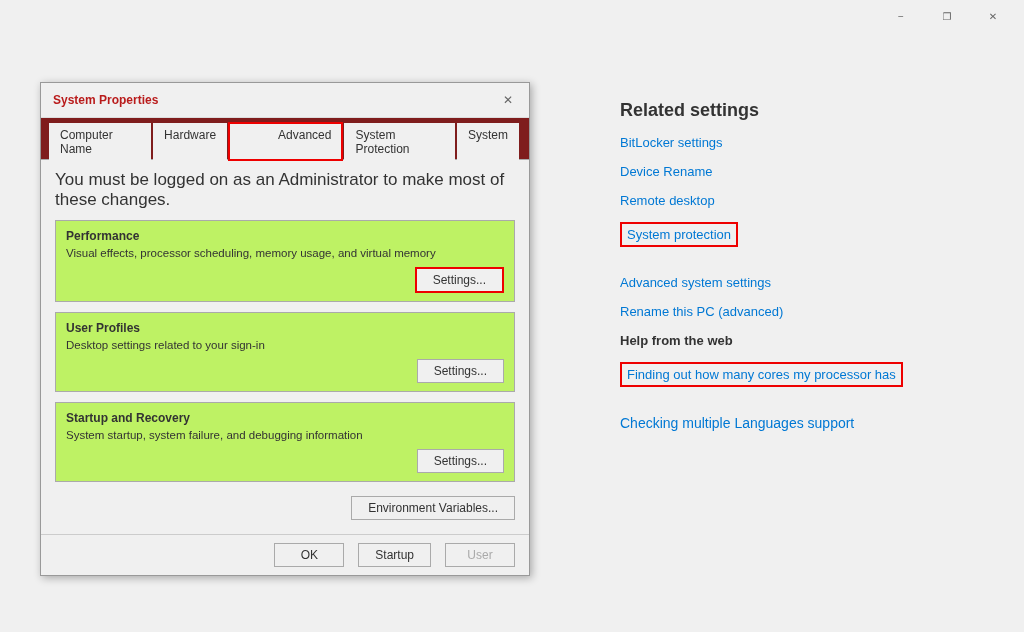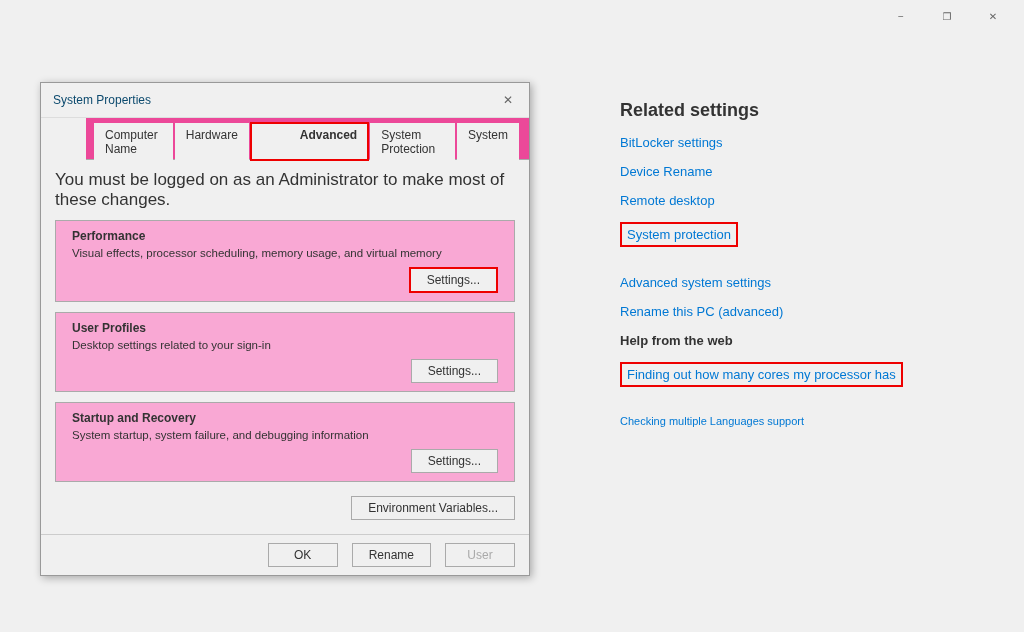--- a/index.html
+++ b/index.html
@@ -63,59 +63,58 @@
     .dialog-titlebar {
       background: #f0f0f0;
       padding: 8px 12px;
       display: flex;
       align-items: center;
       justify-content: space-between;
       border-bottom: 1px solid #ddd;
     }
     .dialog-title {
       font-size: 12px;
-      font-weight: 400;
-      color: #0c4a6e;
+      font-weight: 700;
+      color: #b91c1c;
     }
     .dialog-close {
       width: 18px;
       height: 18px;
       display: flex;
       align-items: center;
       justify-content: center;
       cursor: pointer;
       font-size: 12px;
       color: #666;
     }
 
     
     .tabs {
       display: flex;
-      background: #ec4899;
+      background: #7f1d1d;
       padding: 4px 8px 0;
       border-bottom: 1px solid #aaa;
-      margin-left: 45px;
     }
     .tab {
       padding: 4px 10px;
       font-size: 12px;
       cursor: pointer;
       border: 1px solid transparent;
       border-bottom: none;
       margin-right: 2px;
       color: #333;
       background: #f0f0f0;
       position: relative;
       bottom: -1px;
     }
     .tab.active {
       background: #f0f0f0;
       border-color: #aaa;
       border-bottom-color: #f0f0f0;
-      font-weight: 700;
+      font-weight: 400;
       outline: 2px solid #e00;
       outline-offset: -1px;
       z-index: 1;
       padding-left: 48px;
     }
 
     
     .dialog-content {
       padding: 10px 14px;
       background: #f0f0f0;
@@ -123,22 +122,22 @@
     .admin-notice {
       font-size: 17px;
       margin-bottom: 10px;
       color: #333;
     }
 
     
     .section-box {
       border: 1px solid #aaa;
       margin-bottom: 10px;
-      padding: 8px 16px;
-      background: #f9a8d4;
+      padding: 8px 10px;
+      background: #bef264;
     }
     .section-title {
       font-size: 12px;
       font-weight: 600;
       margin-bottom: 4px;
     }
     .section-desc {
       font-size: 11.5px;
       color: #333;
       margin-bottom: 8px;
@@ -218,21 +217,21 @@
     }
     .help-title {
       font-size: 13px;
       font-weight: 600;
       color: #333;
       margin-top: 8px;
       margin-bottom: 14px;
     }
     .help-link {
       display: block;
-      font-size: 11px;
+      font-size: 14px;
       color: #0078d4;
       text-decoration: none;
       margin-bottom: 32px;
       cursor: pointer;
     }
     .help-link-highlighted {
       color: #0078d4;
       font-size: 13px;
       margin-bottom: 14px;
       cursor: pointer;
@@ -296,21 +295,21 @@
           </div>
         </div>
 
         <div class="env-row">
           <button class="btn">Environment Variables...</button>
         </div>
       </div>
 
       <div class="dialog-footer">
         <button class="btn">OK</button>
-        <button class="btn">Rename</button>
+        <button class="btn">Startup</button>
         <button class="btn btn-disabled">User</button>
       </div>
     </div>
   </div>
 
   <div class="settings-panel">
     <div class="related-settings-title">Related settings</div>
 
     <a class="settings-link">BitLocker settings</a>
     <a class="settings-link">Device Rename</a>

